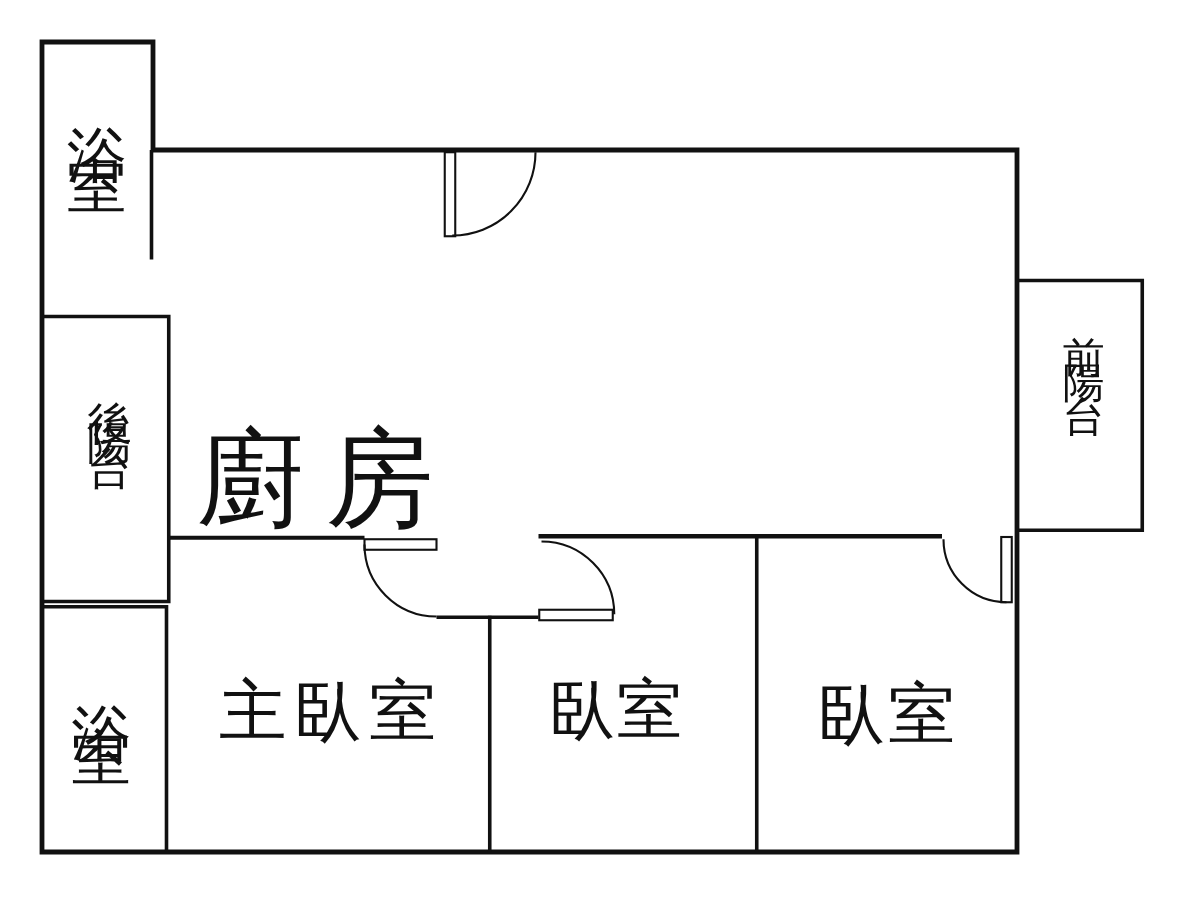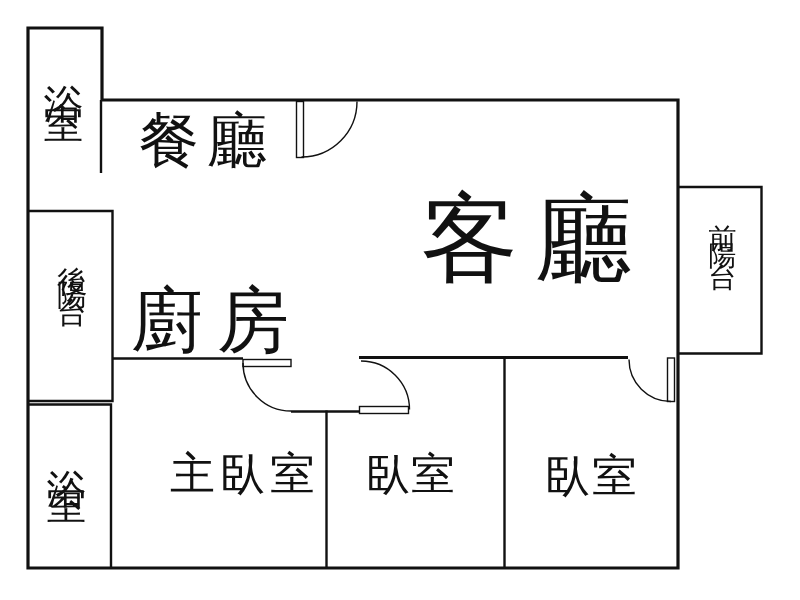--- a/index.html
+++ b/index.html
@@ -19,21 +19,21 @@
     font-family:"Liberation Sans", sans-serif;
   }
   .v{writing-mode:vertical-rl;text-orientation:upright;}
   #lbl-bath-top      {left:44px;  top:52px;  font-size:40px; letter-spacing:17px;}
   #lbl-dining        {left:139px; top:111px; font-size:60px; letter-spacing:8px;}
   #lbl-back-balcony  {left:57px;  top:243px; font-size:30px; letter-spacing:15px;}
   #lbl-kitchen       {left:131px; top:284px; font-size:72px; letter-spacing:14px;}
   #lbl-living        {left:421px; top:190px; font-size:97px; letter-spacing:17px;}
   #lbl-front-balcony {left:708px; top:202px; font-size:28px; letter-spacing:19px;}
   #lbl-bath-bottom   {left:47px;  top:437px; font-size:40px; letter-spacing:13px;}
-  #lbl-master        {left:146px; top:451px; font-size:45px; letter-spacing:5px;margin-left:24px;}
+  #lbl-master        {left:146px; top:451px; font-size:45px; letter-spacing:5px;}
   #lbl-bed2          {left:366px; top:452px; font-size:44px; letter-spacing:1px;}
   #lbl-bed3          {left:545px; top:453px; font-size:45px; letter-spacing:2px;}
 </style>
 </head>
 <body>
 
 <div class="plan">
 
   <svg width="800" height="600" viewBox="0 0 800 600">
 
@@ -74,22 +74,20 @@
         <path d="M361,361 A48.5,48.5 0 0 1 409.5,409.5"></path>
       </g>
       <g>
         <rect x="667.5" y="358" width="7" height="43.5" fill="#ffffff"></rect>
         <path d="M629,359.5 A42,42 0 0 0 671,401.5"></path>
       </g>
     </g>
   </svg>
 
   <div class="lbl v" id="lbl-bath-top">浴室</div>
-  <div class="lbl" id="lbl-dining">餐廳</div>
   <div class="lbl v" id="lbl-back-balcony">後陽台</div>
   <div class="lbl" id="lbl-kitchen">廚房</div>
-  <div class="lbl" id="lbl-living">客廳</div>
   <div class="lbl v" id="lbl-front-balcony">前陽台</div>
   <div class="lbl v" id="lbl-bath-bottom">浴室</div>
   <div class="lbl" id="lbl-master">主臥室</div>
   <div class="lbl" id="lbl-bed2">臥室</div>
   <div class="lbl" id="lbl-bed3">臥室</div>
 </div>
 
 </body></html>

